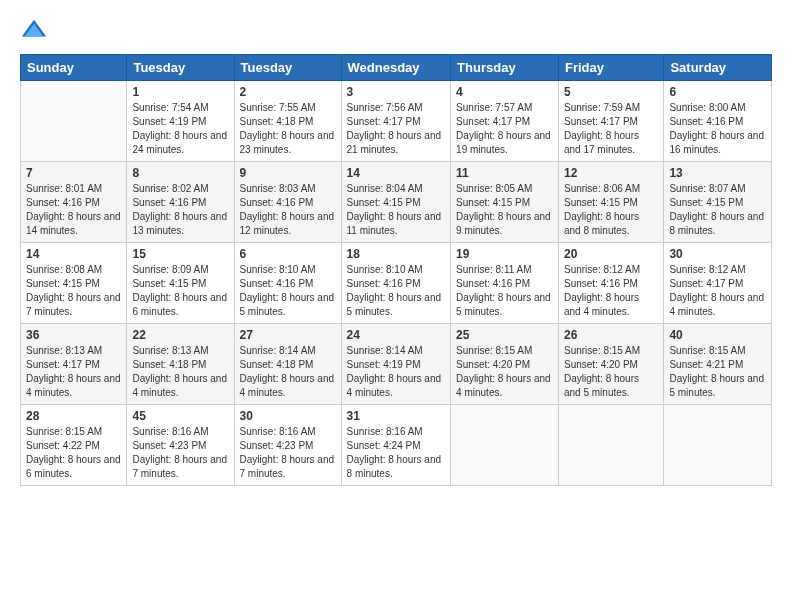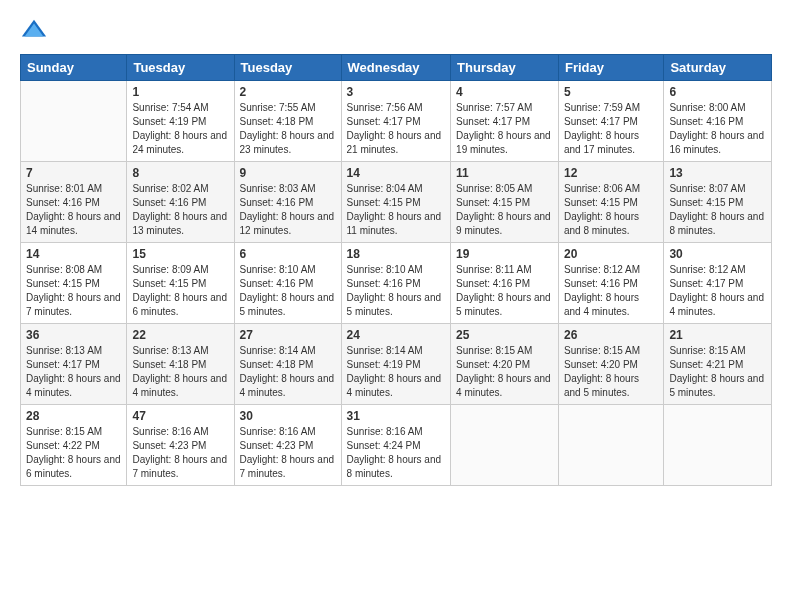--- a/index.html
+++ b/index.html
@@ -235,31 +235,31 @@
           </td>
           <td>
             <span class="day-number">25</span>
             <div class="day-info">Sunrise: 8:15 AM<br>Sunset: 4:20 PM<br>Daylight: 8 hours and 4 minutes.</div>
           </td>
           <td>
             <span class="day-number">26</span>
             <div class="day-info">Sunrise: 8:15 AM<br>Sunset: 4:20 PM<br>Daylight: 8 hours and 5 minutes.</div>
           </td>
           <td>
-            <span class="day-number">21</span>
+            <span class="day-number">40</span>
             <div class="day-info">Sunrise: 8:15 AM<br>Sunset: 4:21 PM<br>Daylight: 8 hours and 5 minutes.</div>
           </td>
         </tr>
         <tr>
           <td>
             <span class="day-number">28</span>
             <div class="day-info">Sunrise: 8:15 AM<br>Sunset: 4:22 PM<br>Daylight: 8 hours and 6 minutes.</div>
           </td>
           <td>
-            <span class="day-number">47</span>
+            <span class="day-number">45</span>
             <div class="day-info">Sunrise: 8:16 AM<br>Sunset: 4:23 PM<br>Daylight: 8 hours and 7 minutes.</div>
           </td>
           <td>
             <span class="day-number">30</span>
             <div class="day-info">Sunrise: 8:16 AM<br>Sunset: 4:23 PM<br>Daylight: 8 hours and 7 minutes.</div>
           </td>
           <td>
             <span class="day-number">31</span>
             <div class="day-info">Sunrise: 8:16 AM<br>Sunset: 4:24 PM<br>Daylight: 8 hours and 8 minutes.</div>
           </td>

